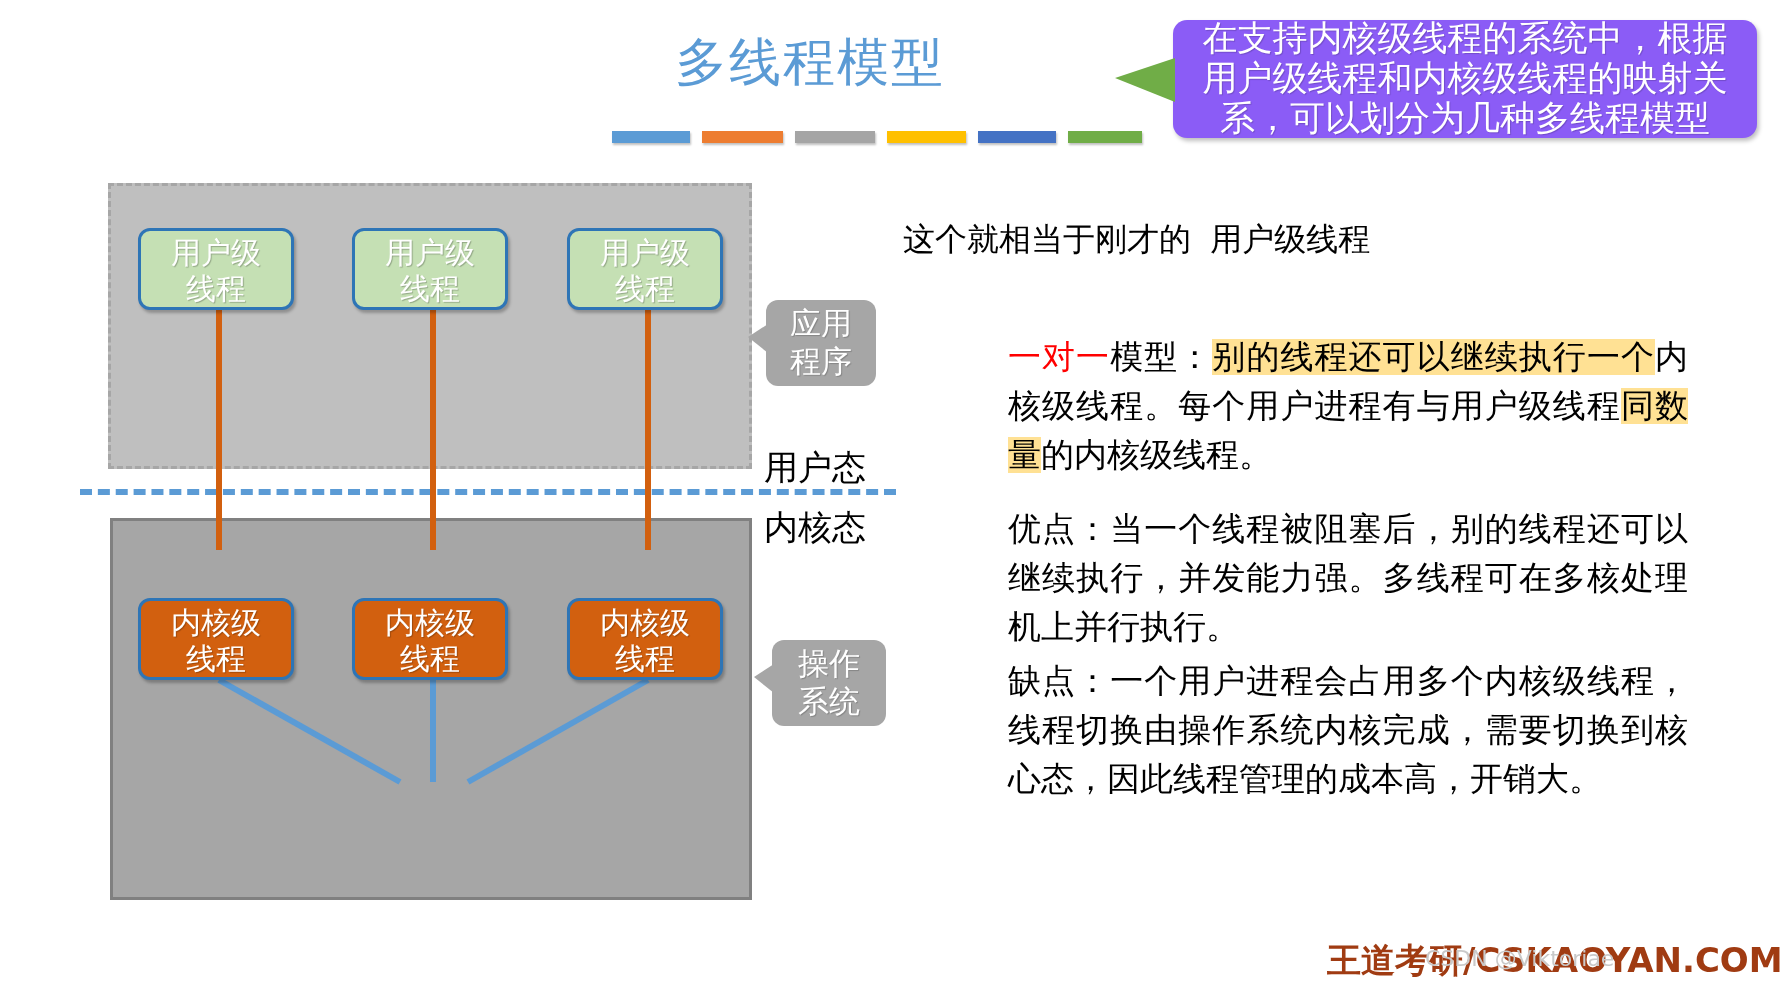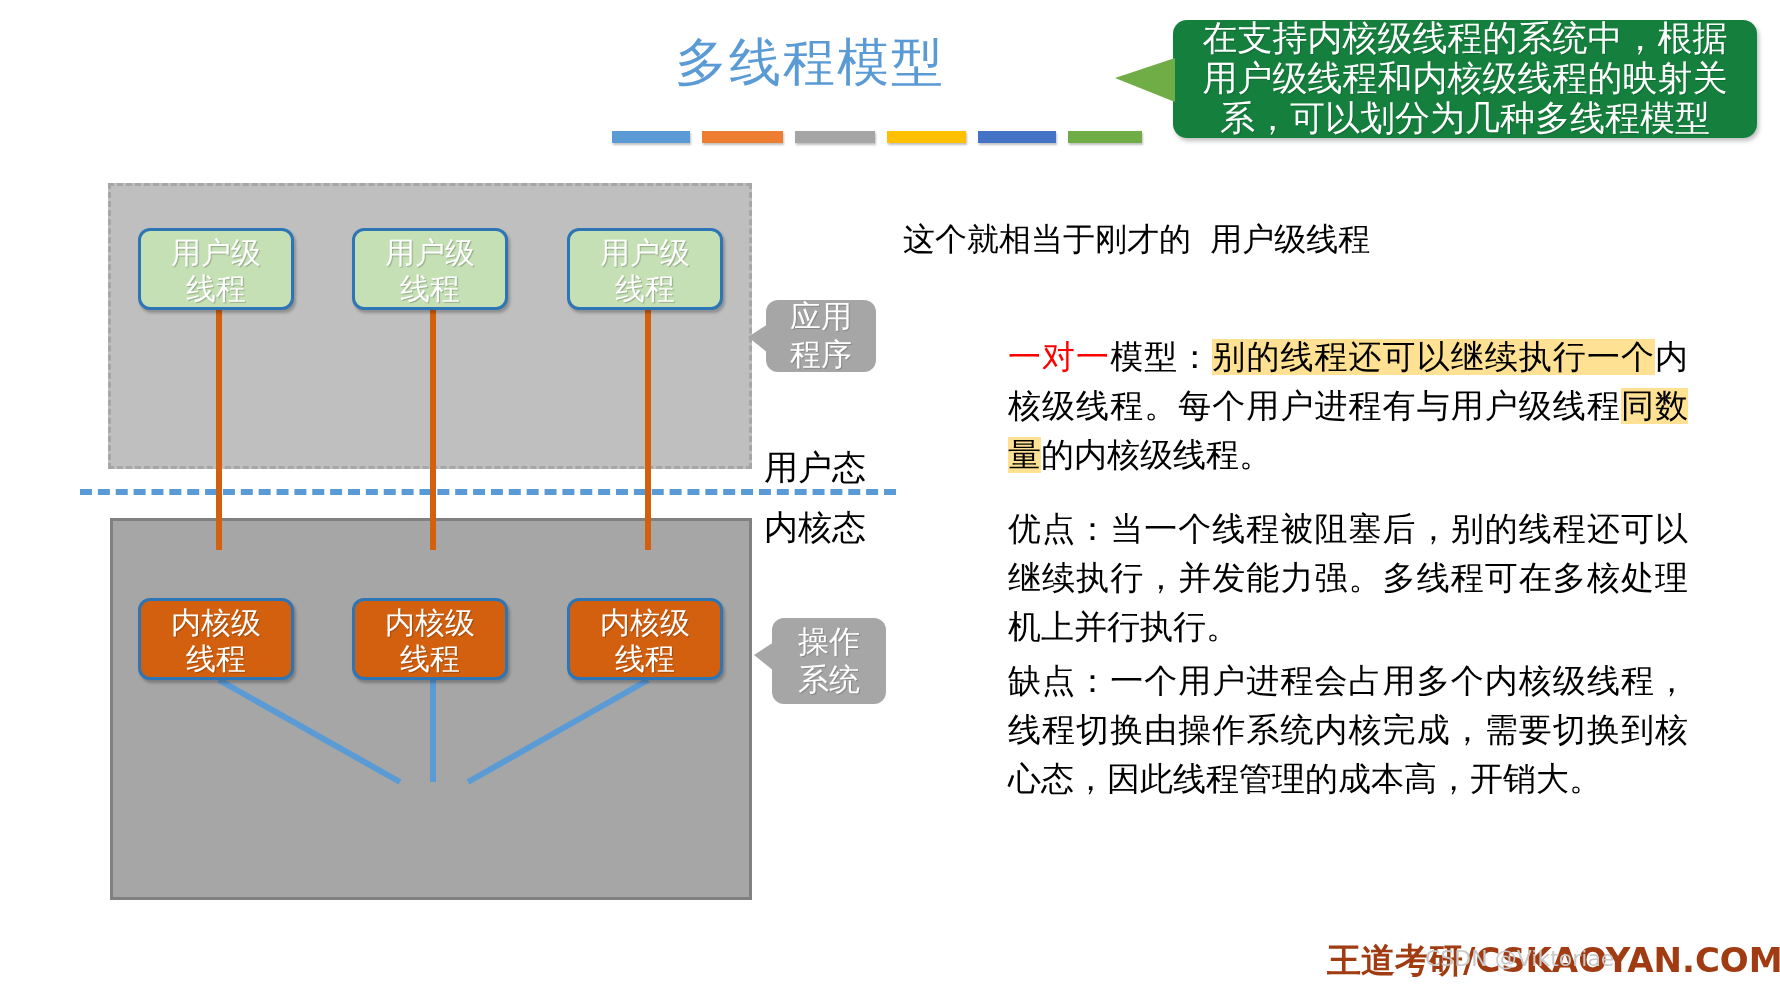--- a/index.html
+++ b/index.html
@@ -45,21 +45,21 @@
     box-shadow: 1px 2px 2px rgba(0,0,0,0.25);
   }
 
   
   #callout-green {
     position: absolute;
     left: 1173px;
     top: 20px;
     width: 584px;
     height: 118px;
-    background: #15803d;
+    background: #8b5cf6;
     border-radius: 14px;
     box-shadow: 2px 3px 4px rgba(0,0,0,0.25);
   }
   #callout-green-text {
     position: absolute;
     left: 0; top: 0;
     width: 100%;
     height: 100%;
     display: flex;
     align-items: center;
@@ -286,26 +286,26 @@
   <div class="node node-kernel" style="left:352px; top:598px;">
     <span>内核级</span>
     <span>线程</span>
   </div>
   <div class="node node-kernel" style="left:567px; top:598px;">
     <span>内核级</span>
     <span>线程</span>
   </div>
 
 
-  <div class="gray-callout" style="left:766px; top:300px; width:110px; height:72px;">
+  <div class="gray-callout" style="left:766px; top:300px; width:110px; height:86px;">
     <div class="gray-callout-tail"></div>
     <span>应用</span>
     <span>程序</span>
   </div>
-  <div class="gray-callout" style="left:772px; top:618px; width:114px; height:86px;text-align:right;">
+  <div class="gray-callout" style="left:772px; top:640px; width:114px; height:86px;text-align:right;">
     <div class="gray-callout-tail"></div>
     <span>操作</span>
     <span>系统</span>
   </div>
 
   <div class="mode-label" style="left:764px; top:445px;">用户态</div>
   <div class="mode-label" style="left:764px; top:505px;">内核态</div>
 
   <div id="note-orange">这个就相当于刚才的 用户级线程</div>
 

